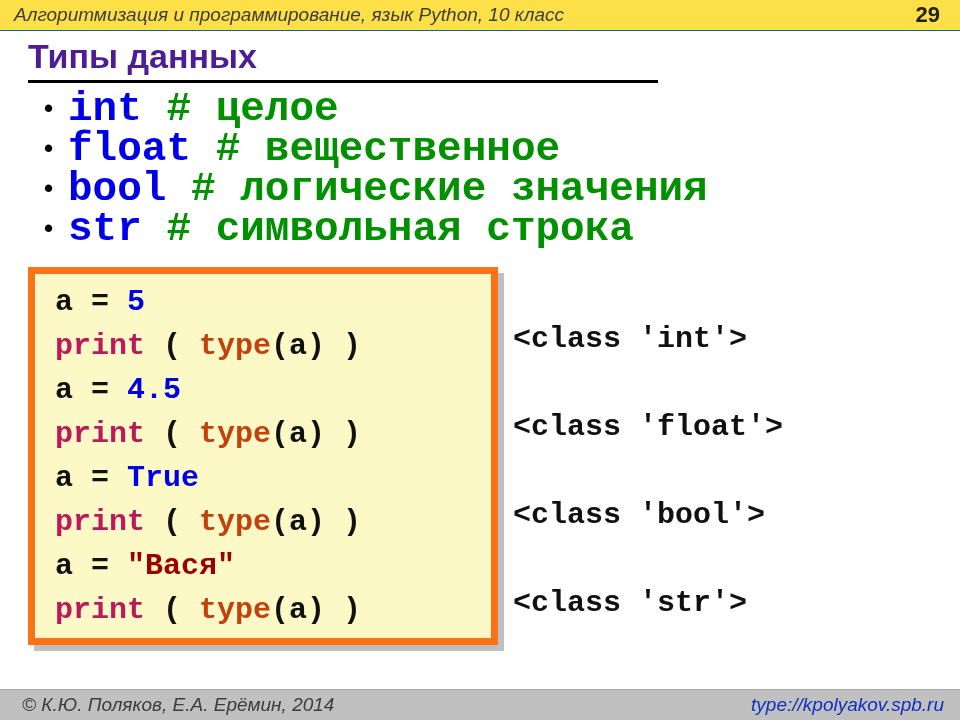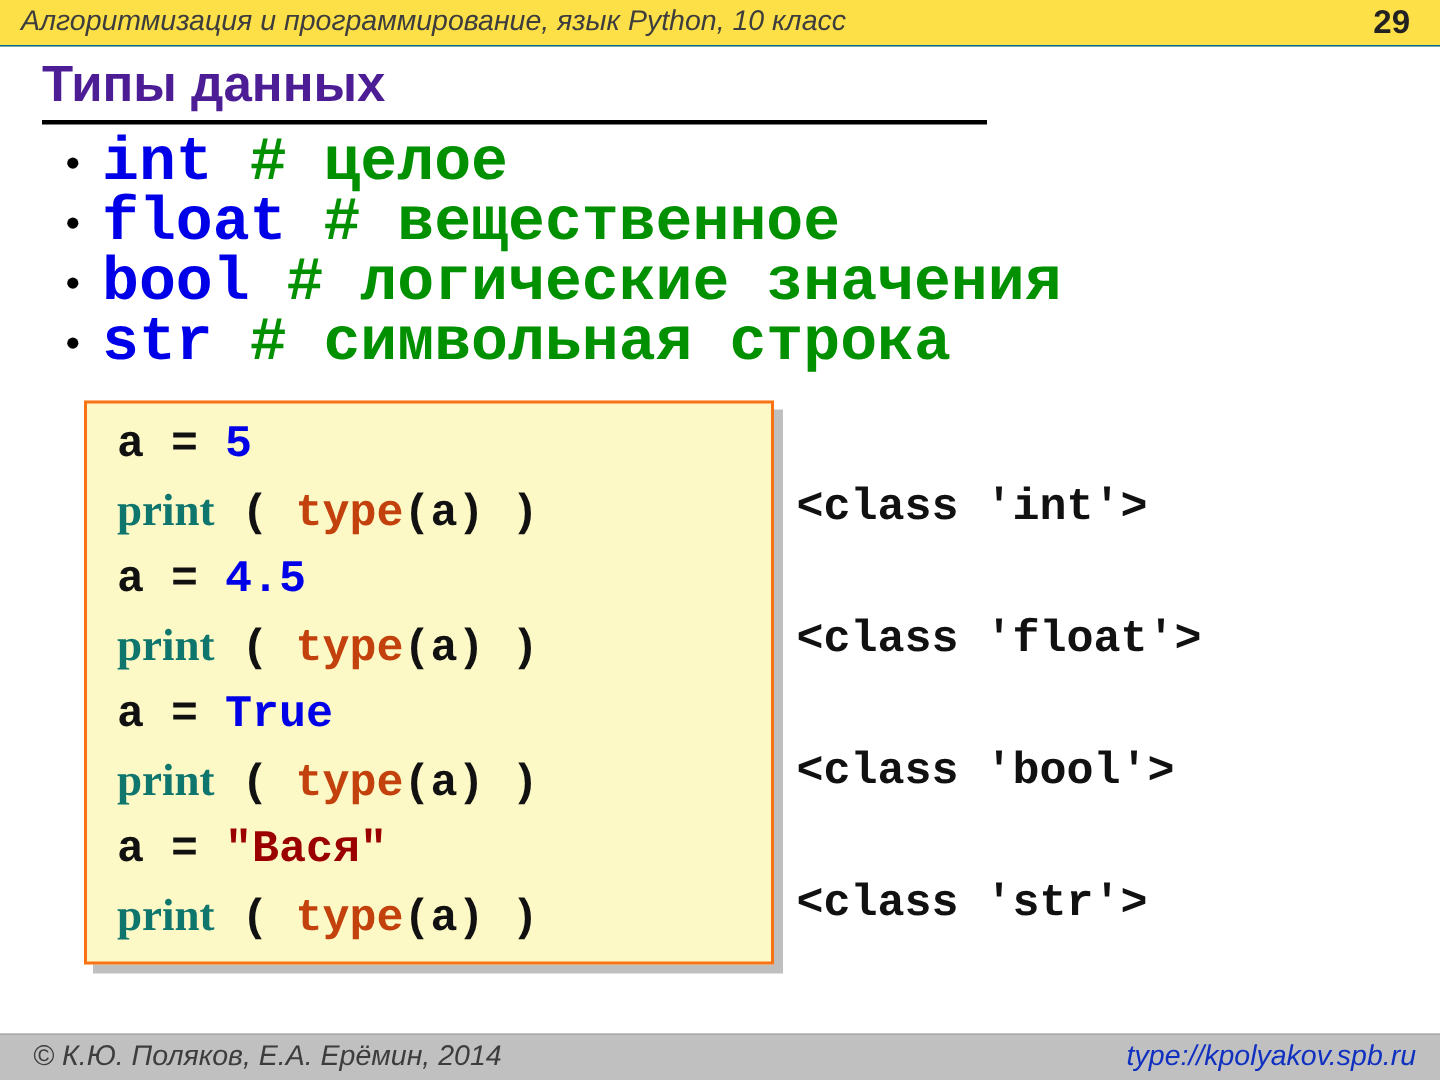--- a/index.html
+++ b/index.html
@@ -35,28 +35,28 @@
     color:#111;position:relative;padding-left:24px;
   }
   .types .row::before{
     content:"\2022";position:absolute;left:0;top:-1px;
     font-family:Arial;font-size:26px;color:#000;
   }
   .kw{color:#0000e8;}
   .cm{color:#009000;}
   .cols{display:flex;align-items:flex-start;margin-top:18px;}
   .codebox{
-    background:#fcf9c6;border:2px solid #f97316;
+    background:#fcf9c6;border:7px solid #f97316;
     box-shadow:6px 6px 0 rgba(0,0,0,.25);
     padding:6px 16px 6px 20px;
     font-family:"Courier New",monospace;
     font-size:30px;font-weight:bold;line-height:44px;
-    color:#111;width:420px;margin-left:28px;
+    color:#111;width:420px;
   }
-  .codebox .kw{color:#0f766e;font-family:Liberation Serif, serif;}
+  .codebox .kw{color:#be185d;}
   .codebox .num{color:#0000e8;}
   .codebox .fn{color:#c2410c;}
   .codebox .str{color:#9a0000;}
   .outputs{
     font-family:"Courier New",monospace;
     font-size:30px;font-weight:bold;line-height:44px;
     color:#111;padding:6px 0 0 15px;
   }
   .outputs div{height:44px;}
   .botbar{

